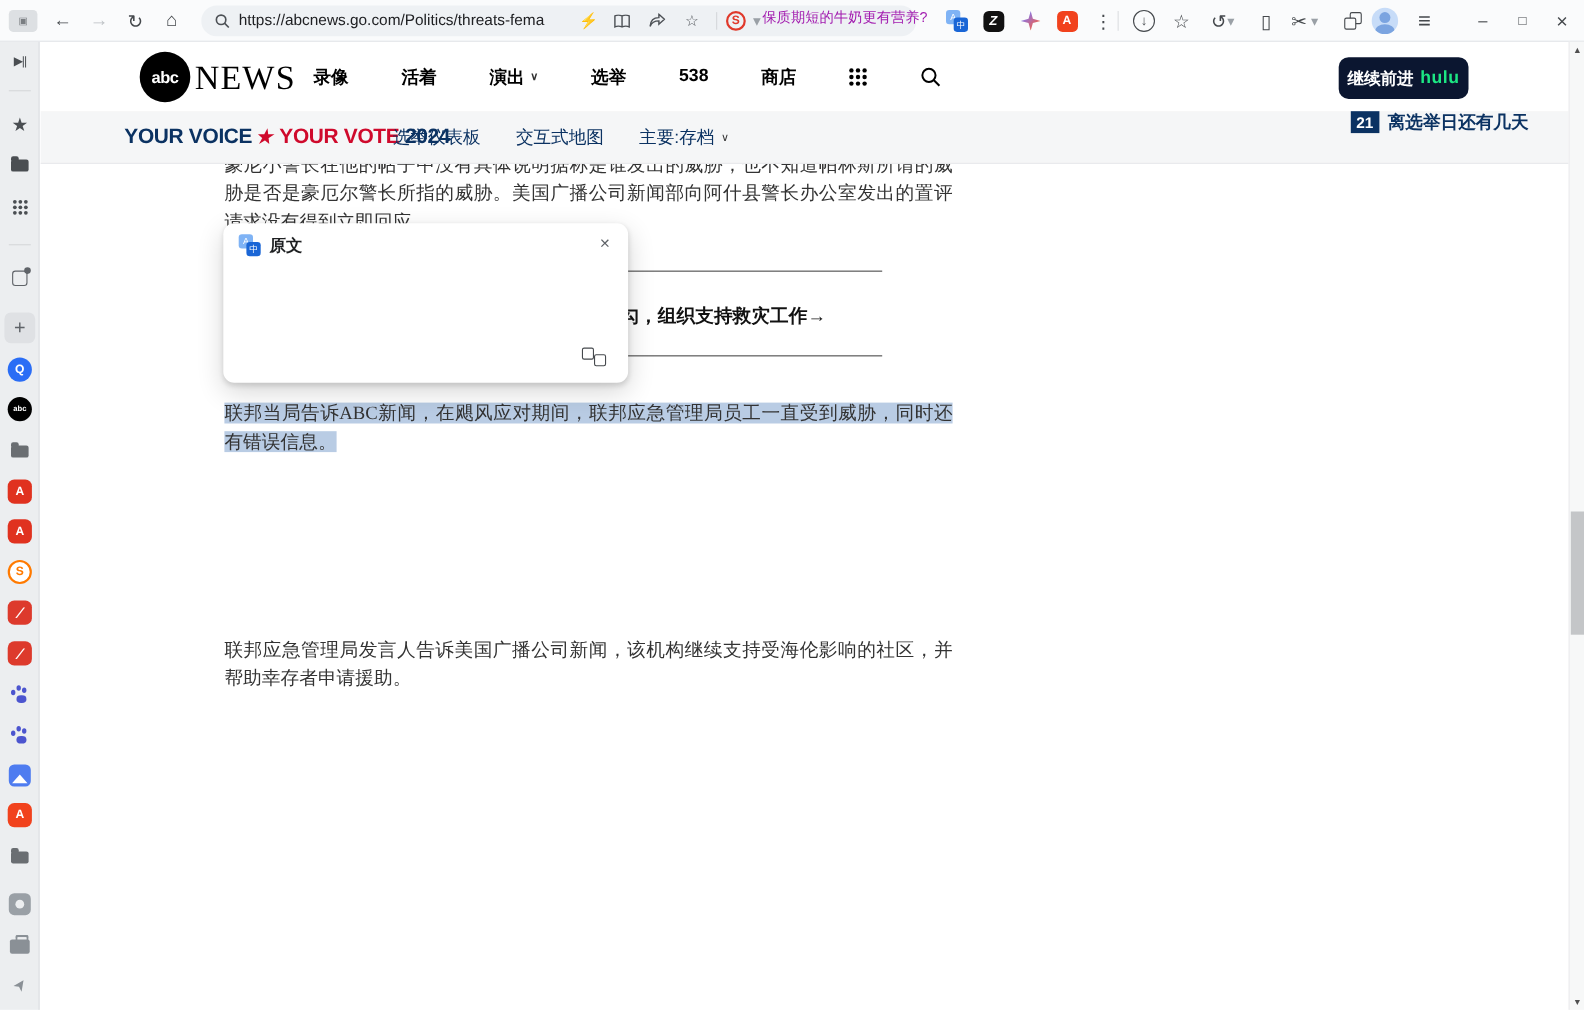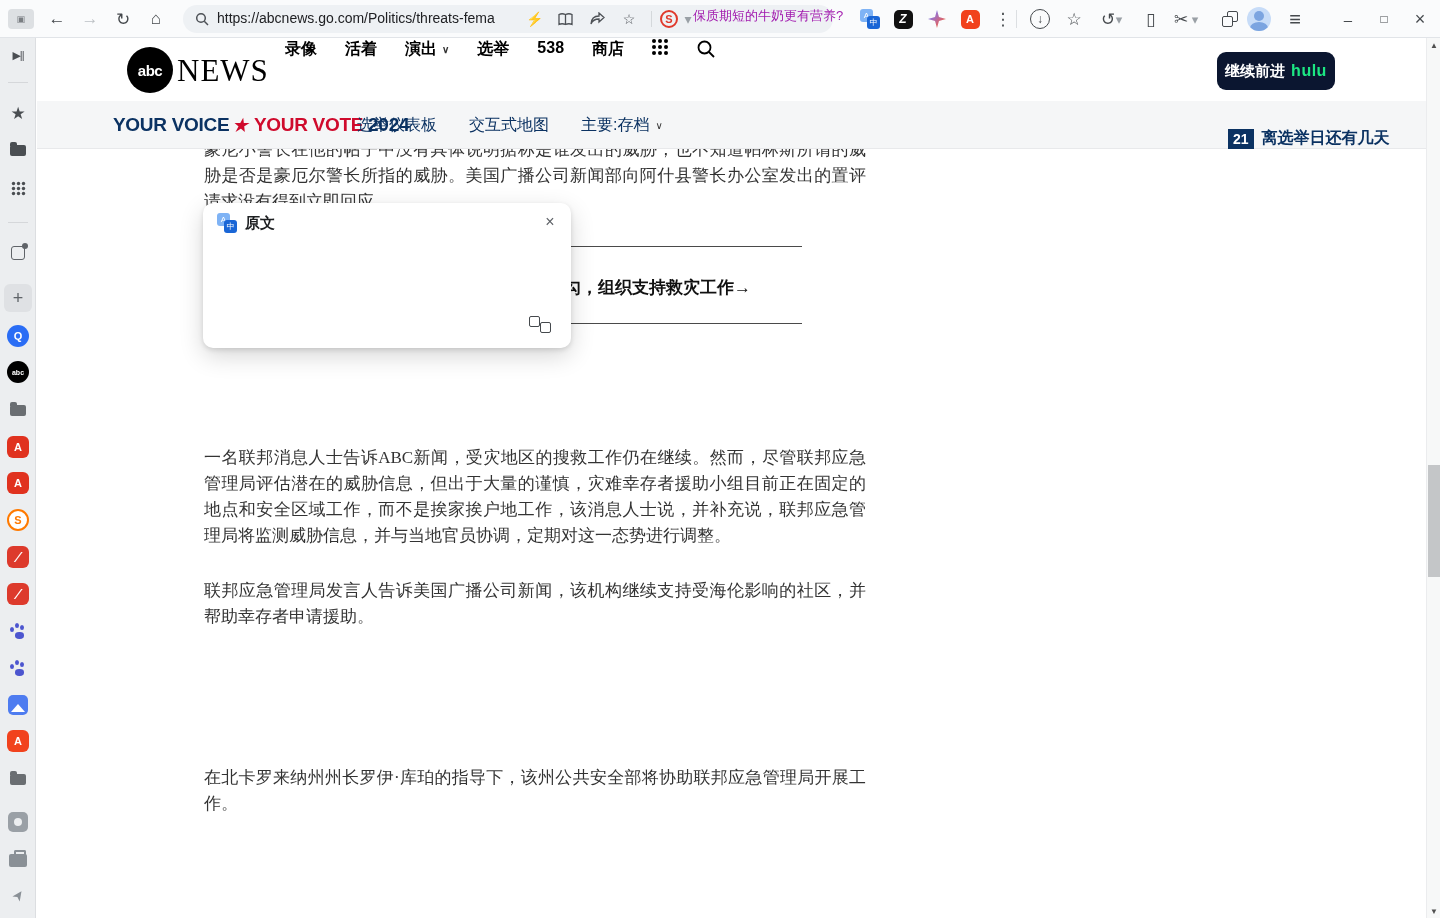--- a/index.html
+++ b/index.html
@@ -79,41 +79,41 @@
                      border:2px solid #8a9096; border-bottom:none; border-radius:2px 2px 0 0; }
 
   
   #main { position:absolute; left:37px; top:39px; width:1389px; height:879px; background:#fff; }
   #site-header { position:absolute; left:0; top:0; width:100%; height:62px; background:#fff; z-index:10; }
   #abc-logo { position:absolute; left:90px; top:8px; width:46px; height:46px; border-radius:50%;
               background:#000; color:#fff; display:flex; align-items:center; justify-content:center;
               font-weight:bold; font-size:15px; letter-spacing:-0.5px; }
   #abc-news-word { position:absolute; left:140px; top:14px; font-family:"Liberation Serif", serif;
                    font-size:31px; font-weight:normal; letter-spacing:1px; color:#000; }
-  #site-nav { position:absolute; left:248px; top:0; height:62px; display:flex; align-items:flex-start; gap:28px; }
+  #site-nav { position:absolute; left:248px; top:0; height:62px; display:flex; align-items:center; gap:48px; }
   .nav-item { font-size:16px; font-weight:bold; color:#000; display:flex; align-items:center; gap:5px; cursor:pointer; }
   .chev { font-size:10px; color:#333; }
   #grid-launcher { display:grid; grid-template-columns:repeat(3,4px); gap:2px; }
   #grid-launcher b { width:4px; height:4px; border-radius:50%; background:#000; }
   #hdr-search svg { display:block; }
   #hulu-btn { position:absolute; left:1180px; top:13px; width:118px; height:38px; background:#0b1630;
               border-radius:9px; display:flex; align-items:center; justify-content:center; gap:6px;
               color:#fff; font-size:15px; font-weight:bold; cursor:pointer; }
   #hulu-brand { color:#1ce783; font-weight:bold; font-size:16px; letter-spacing:0.5px; }
 
   
   #election-bar { position:absolute; left:0; top:62px; width:100%; height:48px; background:#f5f6f7;
                   border-bottom:1px solid #e8e9eb; z-index:9; }
   #vote-logo { position:absolute; left:76px; top:13px; font-size:19px; font-weight:800;
                letter-spacing:-0.3px; white-space:nowrap; }
   .navy { color:#0b3262; } .vred { color:#cf0a2c; }
   #vote-star { display:inline-block; transform:skewX(-12deg); font-size:17px; }
   #election-links { position:absolute; left:320px; top:0; height:48px; display:flex; align-items:center; gap:32px; }
   .el-link { font-size:16px; color:#0b3262; display:flex; align-items:center; gap:6px; cursor:pointer; }
-  #countdown { position:absolute; left:1191px; top:0; height:48px; display:flex; align-items:flex-end; gap:8px; }
+  #countdown { position:absolute; left:1191px; top:0; height:48px; display:flex; align-items:flex-start; gap:8px; }
   #countdown-num { background:#0b3262; color:#fff; font-weight:bold; font-size:14px; padding:2px 5px; }
   #countdown-label { color:#0b3262; font-weight:bold; font-size:16px; }
 
   
   #article { position:absolute; left:167px; top:98px; width:662px; height:790px; z-index:1;
              font-family:"Liberation Serif", serif; font-size:17px; line-height:26px; color:#333;
              text-align:justify; }
   #article p { position:absolute; width:662px; }
   .hr { position:absolute; width:598px; height:1px; background:#4a4a4a; }
   #related-link { position:absolute; left:360px; top:138px; font-family:"Liberation Sans", sans-serif;
@@ -380,23 +380,22 @@
       <span id="countdown-num">21</span>
       <span id="countdown-label">离选举日还有几天</span>
     </div>
   </div>
 
   <div id="article">
     <p style="top:0">豪尼小警长在他的帖子中没有具体说明据称是谁发出的威胁，也不知道帕林斯所谓的威胁是否是豪厄尔警长所指的威胁。美国广播公司新闻部向阿什县警长办公室发出的置评请求没有得到立即回应。</p>
     <div class="hr" style="top:109px"></div>
     <div id="related-link">勾，组织支持救灾工作→</div>
     <div class="hr" style="top:186px"></div>
-    <p style="top:308px">一名联邦消息人士告诉ABC新闻，受灾地区的搜救工作仍在继续。然而，尽管联邦应急管理局评估潜在的威胁信息，但出于大量的谨慎，灾难幸存者援助小组目前正在固定的地点和安全区域工作，而不是挨家挨户地工作，该消息人士说，并补充说，联邦应急管理局将监测威胁信息，并与当地官员协调，定期对这一态势进行调整。</p>
+    <p style="top:226px"><span class="sel">联邦当局告诉ABC新闻，在飓风应对期间，联邦应急管理局员工一直受到威胁，同时还有错误信息。</span></p>
     <p style="top:441px">联邦应急管理局发言人告诉美国广播公司新闻，该机构继续支持受海伦影响的社区，并帮助幸存者申请援助。</p>
-    <p style="top:628px">在北卡罗来纳州州长罗伊·库珀的指导下，该州公共安全部将协助联邦应急管理局开展工作。</p>
   </div>
 </div>
 
 <div id="popup">
   <div id="popup-header">
     <span class="badge2">
         <i class="b-a">A</i>
         <i class="b-zh">中</i>
       </span>
     <span id="popup-title">原文</span>

